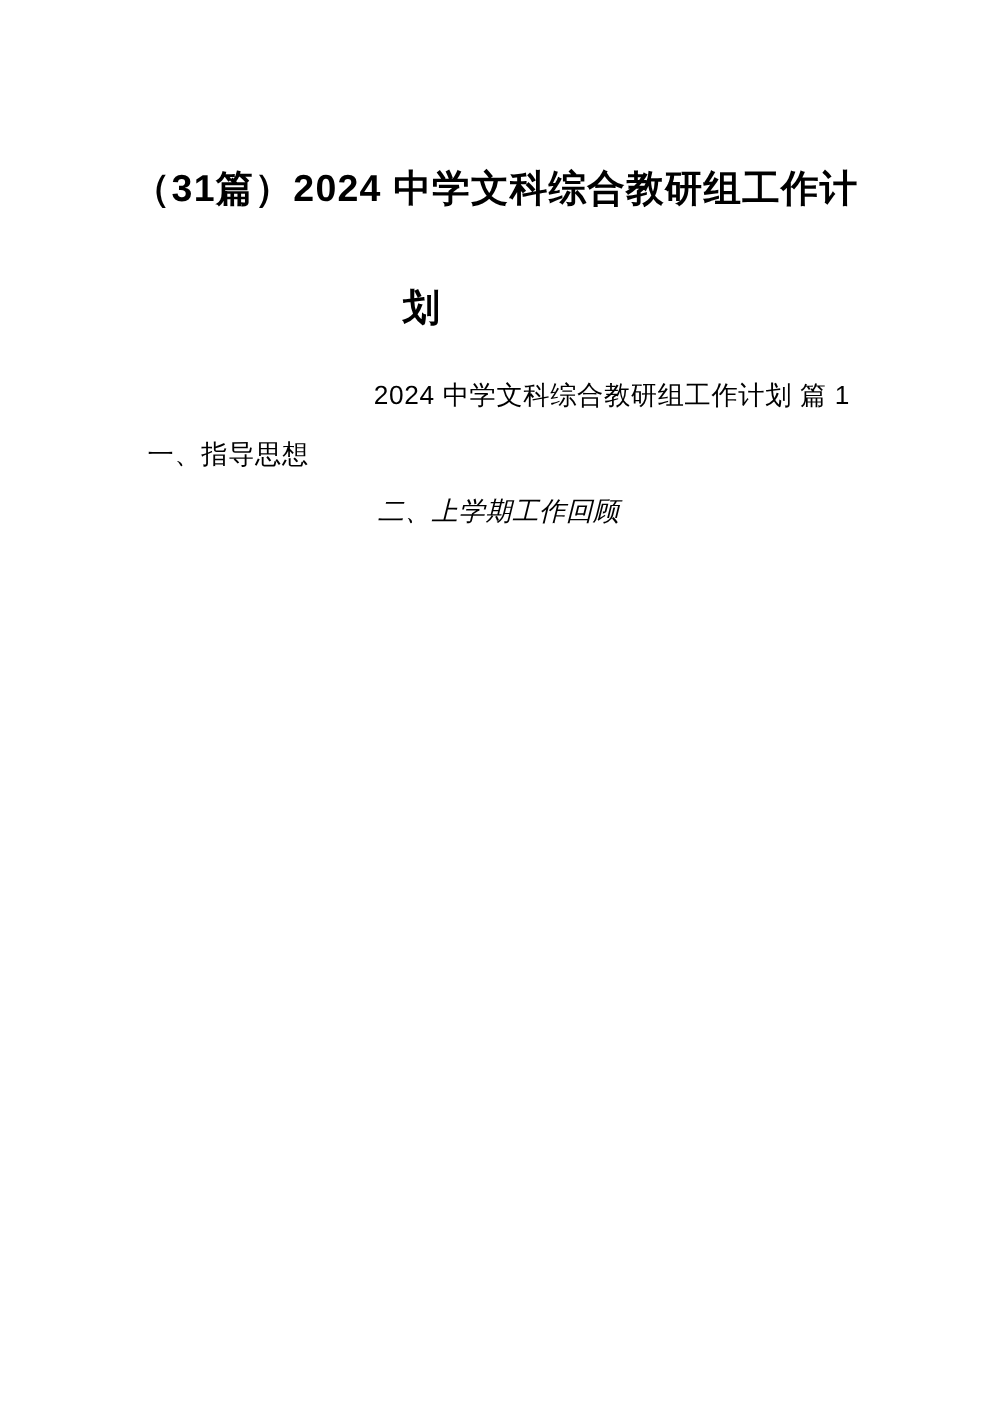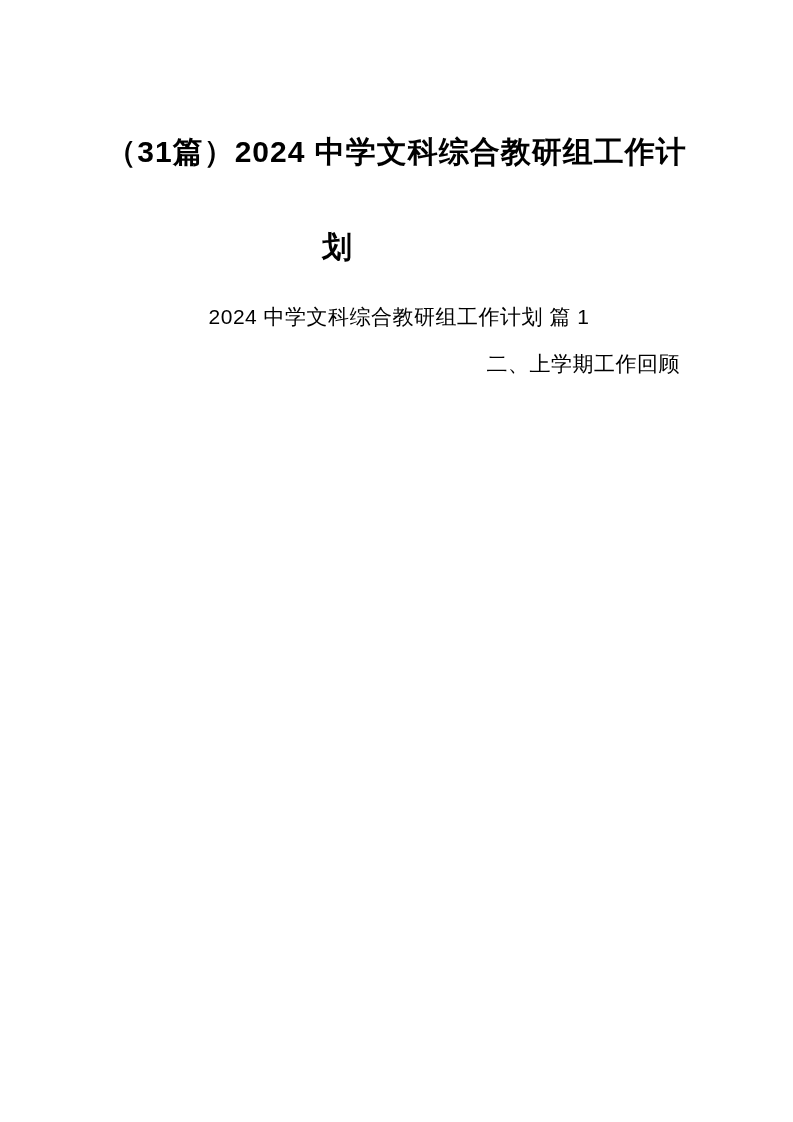--- a/index.html
+++ b/index.html
@@ -35,38 +35,39 @@
     width: 562px;
     font-size: 21px;
     line-height: 46.5px;
     text-align: justify;
     text-justify: inter-ideograph;
     letter-spacing: 0.5px;
   }
   .content p {
     margin: 0;
   }
-  .meta-line   { margin-top: 96px; text-align: center; }
+  .meta-line   { margin-top: 96px; text-align: right; }
   .heading-1   { margin-top: 0;    text-align: left; }
   .paragraph-1 { margin-top: 27px; }
-  .heading-2   { margin-top: 35px; text-align: right; }
+  .heading-2   { margin-top: 35px; text-align: center; font-style: italic; }
   .paragraph-2 { margin-top: 28px; }
 </style>
 </head>
 <body>
 
 <div class="page">
 
   <div class="doc-title">
     <div class="line1">（31篇）2024 中学文科综合教研组工作计</div>
     <div class="line2">划</div>
   </div>
 
   <div class="content">
     <p class="meta-line">2024 中学文科综合教研组工作计划 篇 1</p>
 
+    <p class="heading-1">一、指导思想</p>
 
 
     <p class="heading-2">二、上学期工作回顾</p>
 
   </div>
 
 </div>
 
 </body></html>

